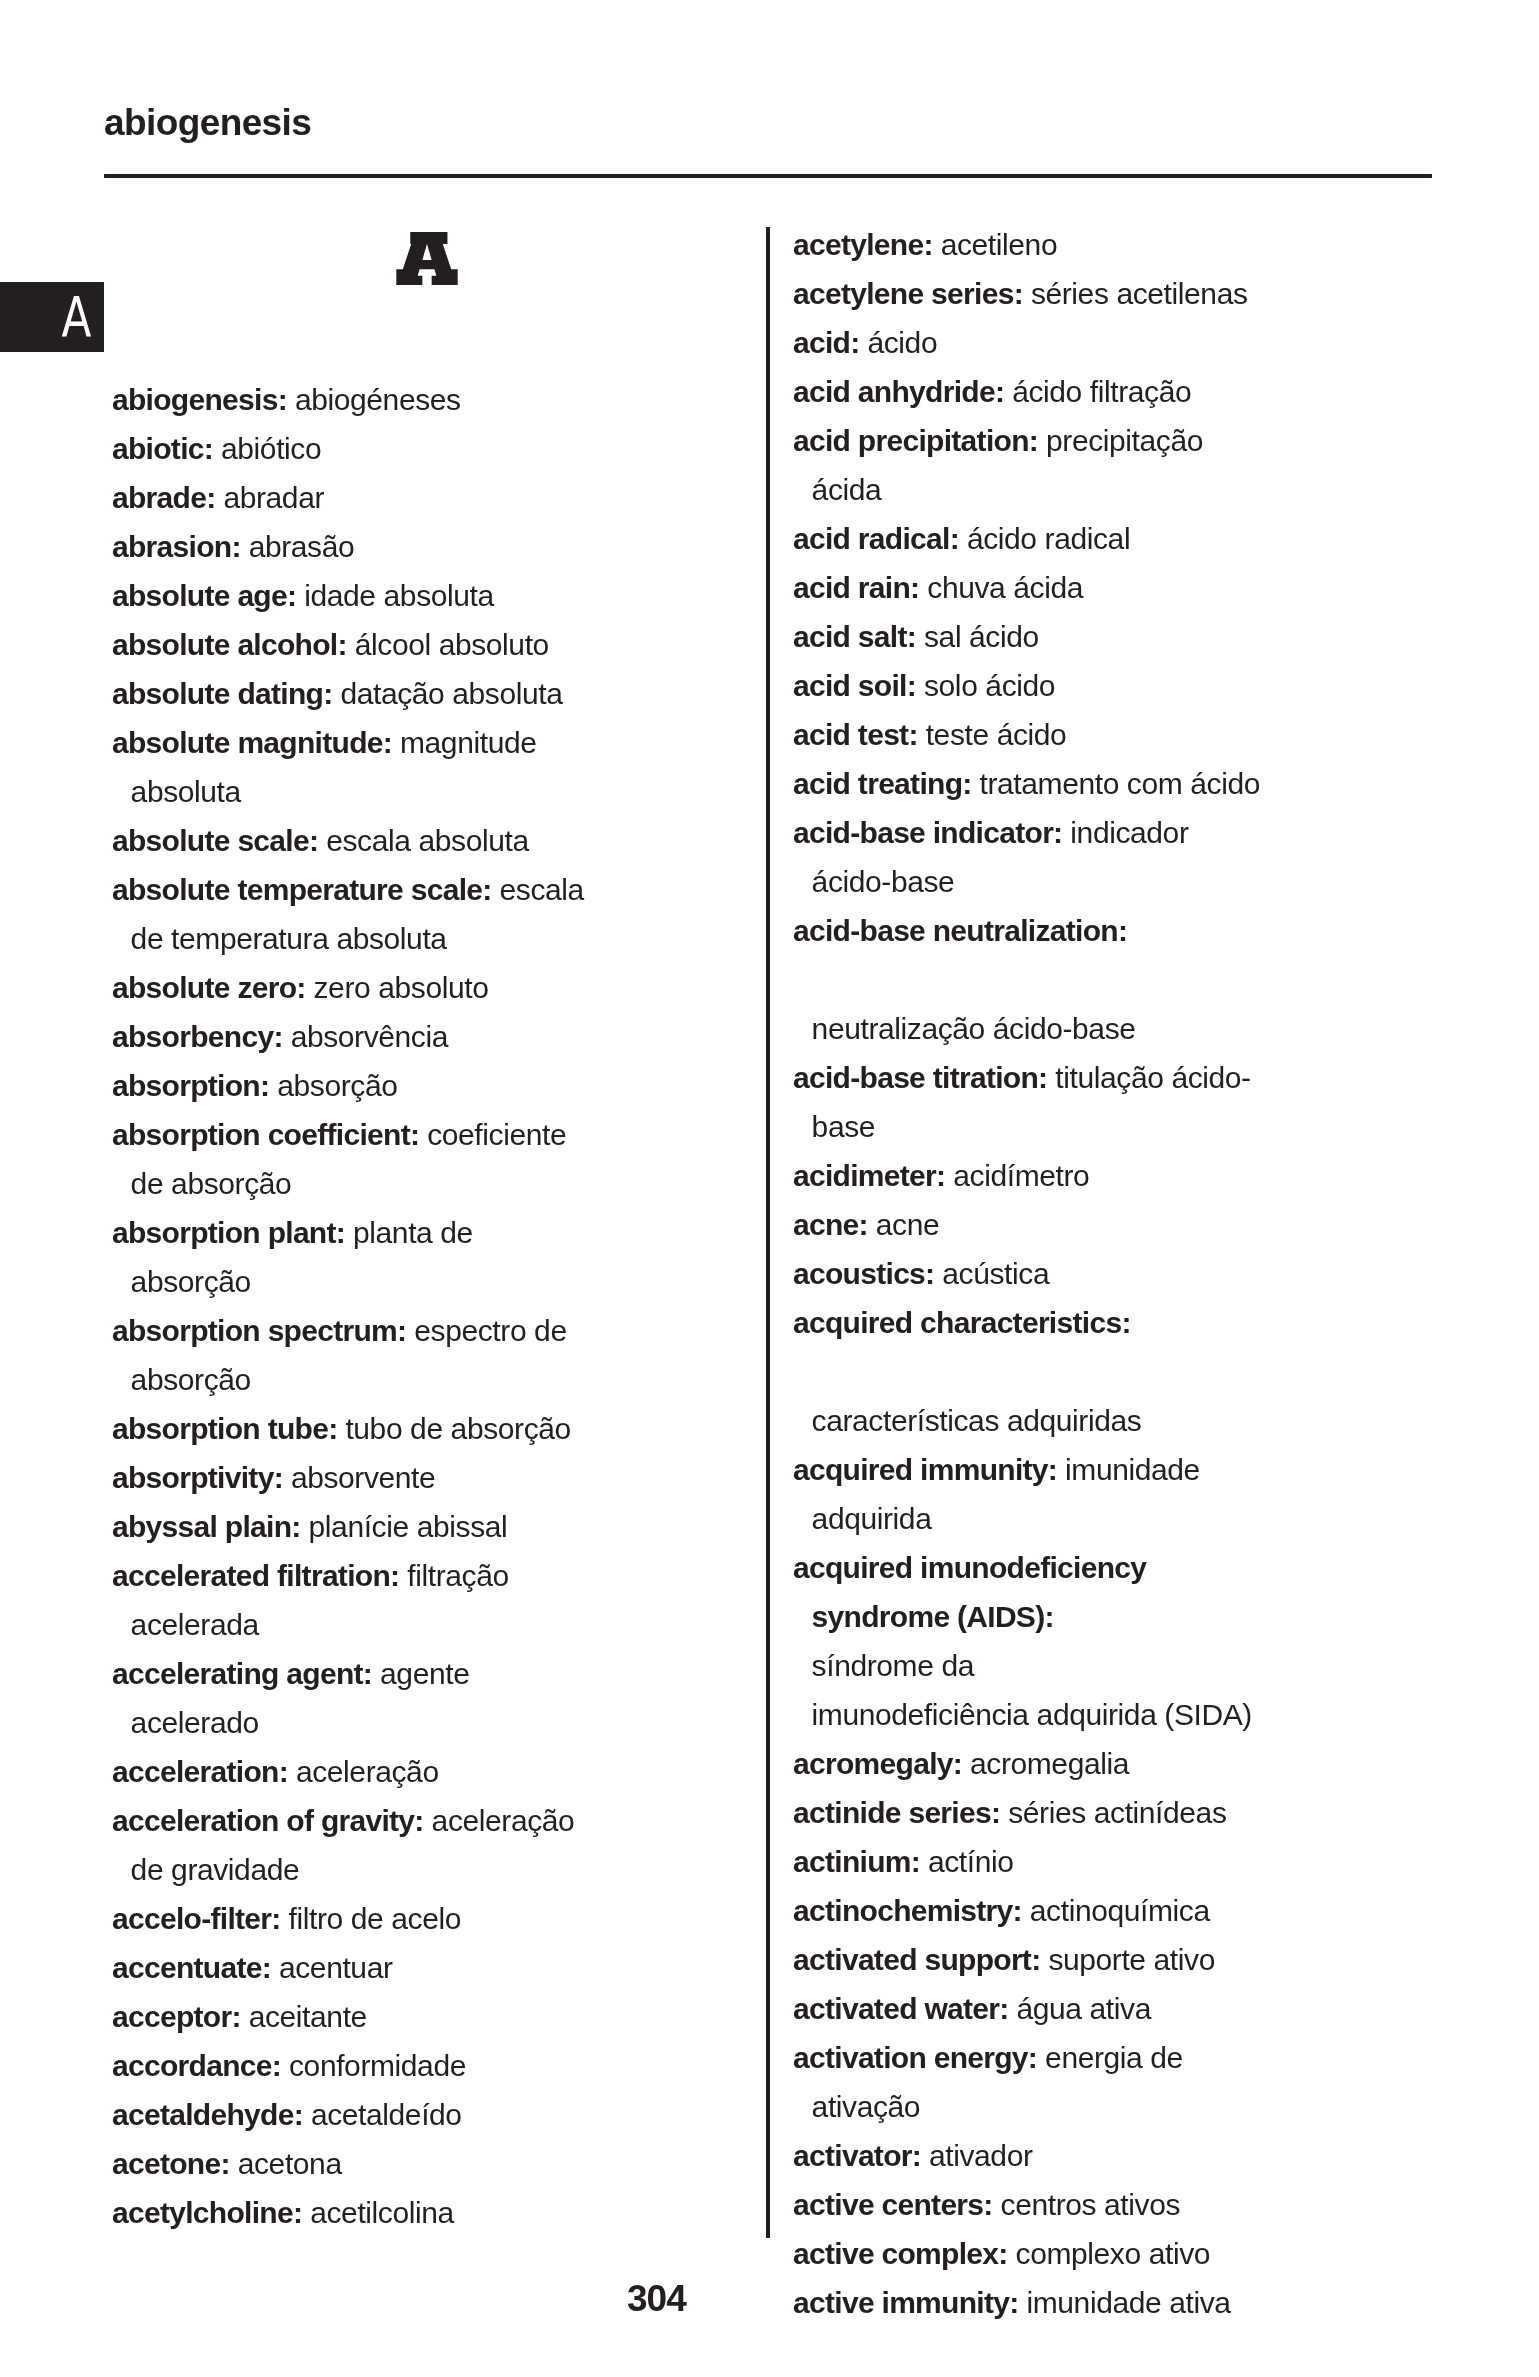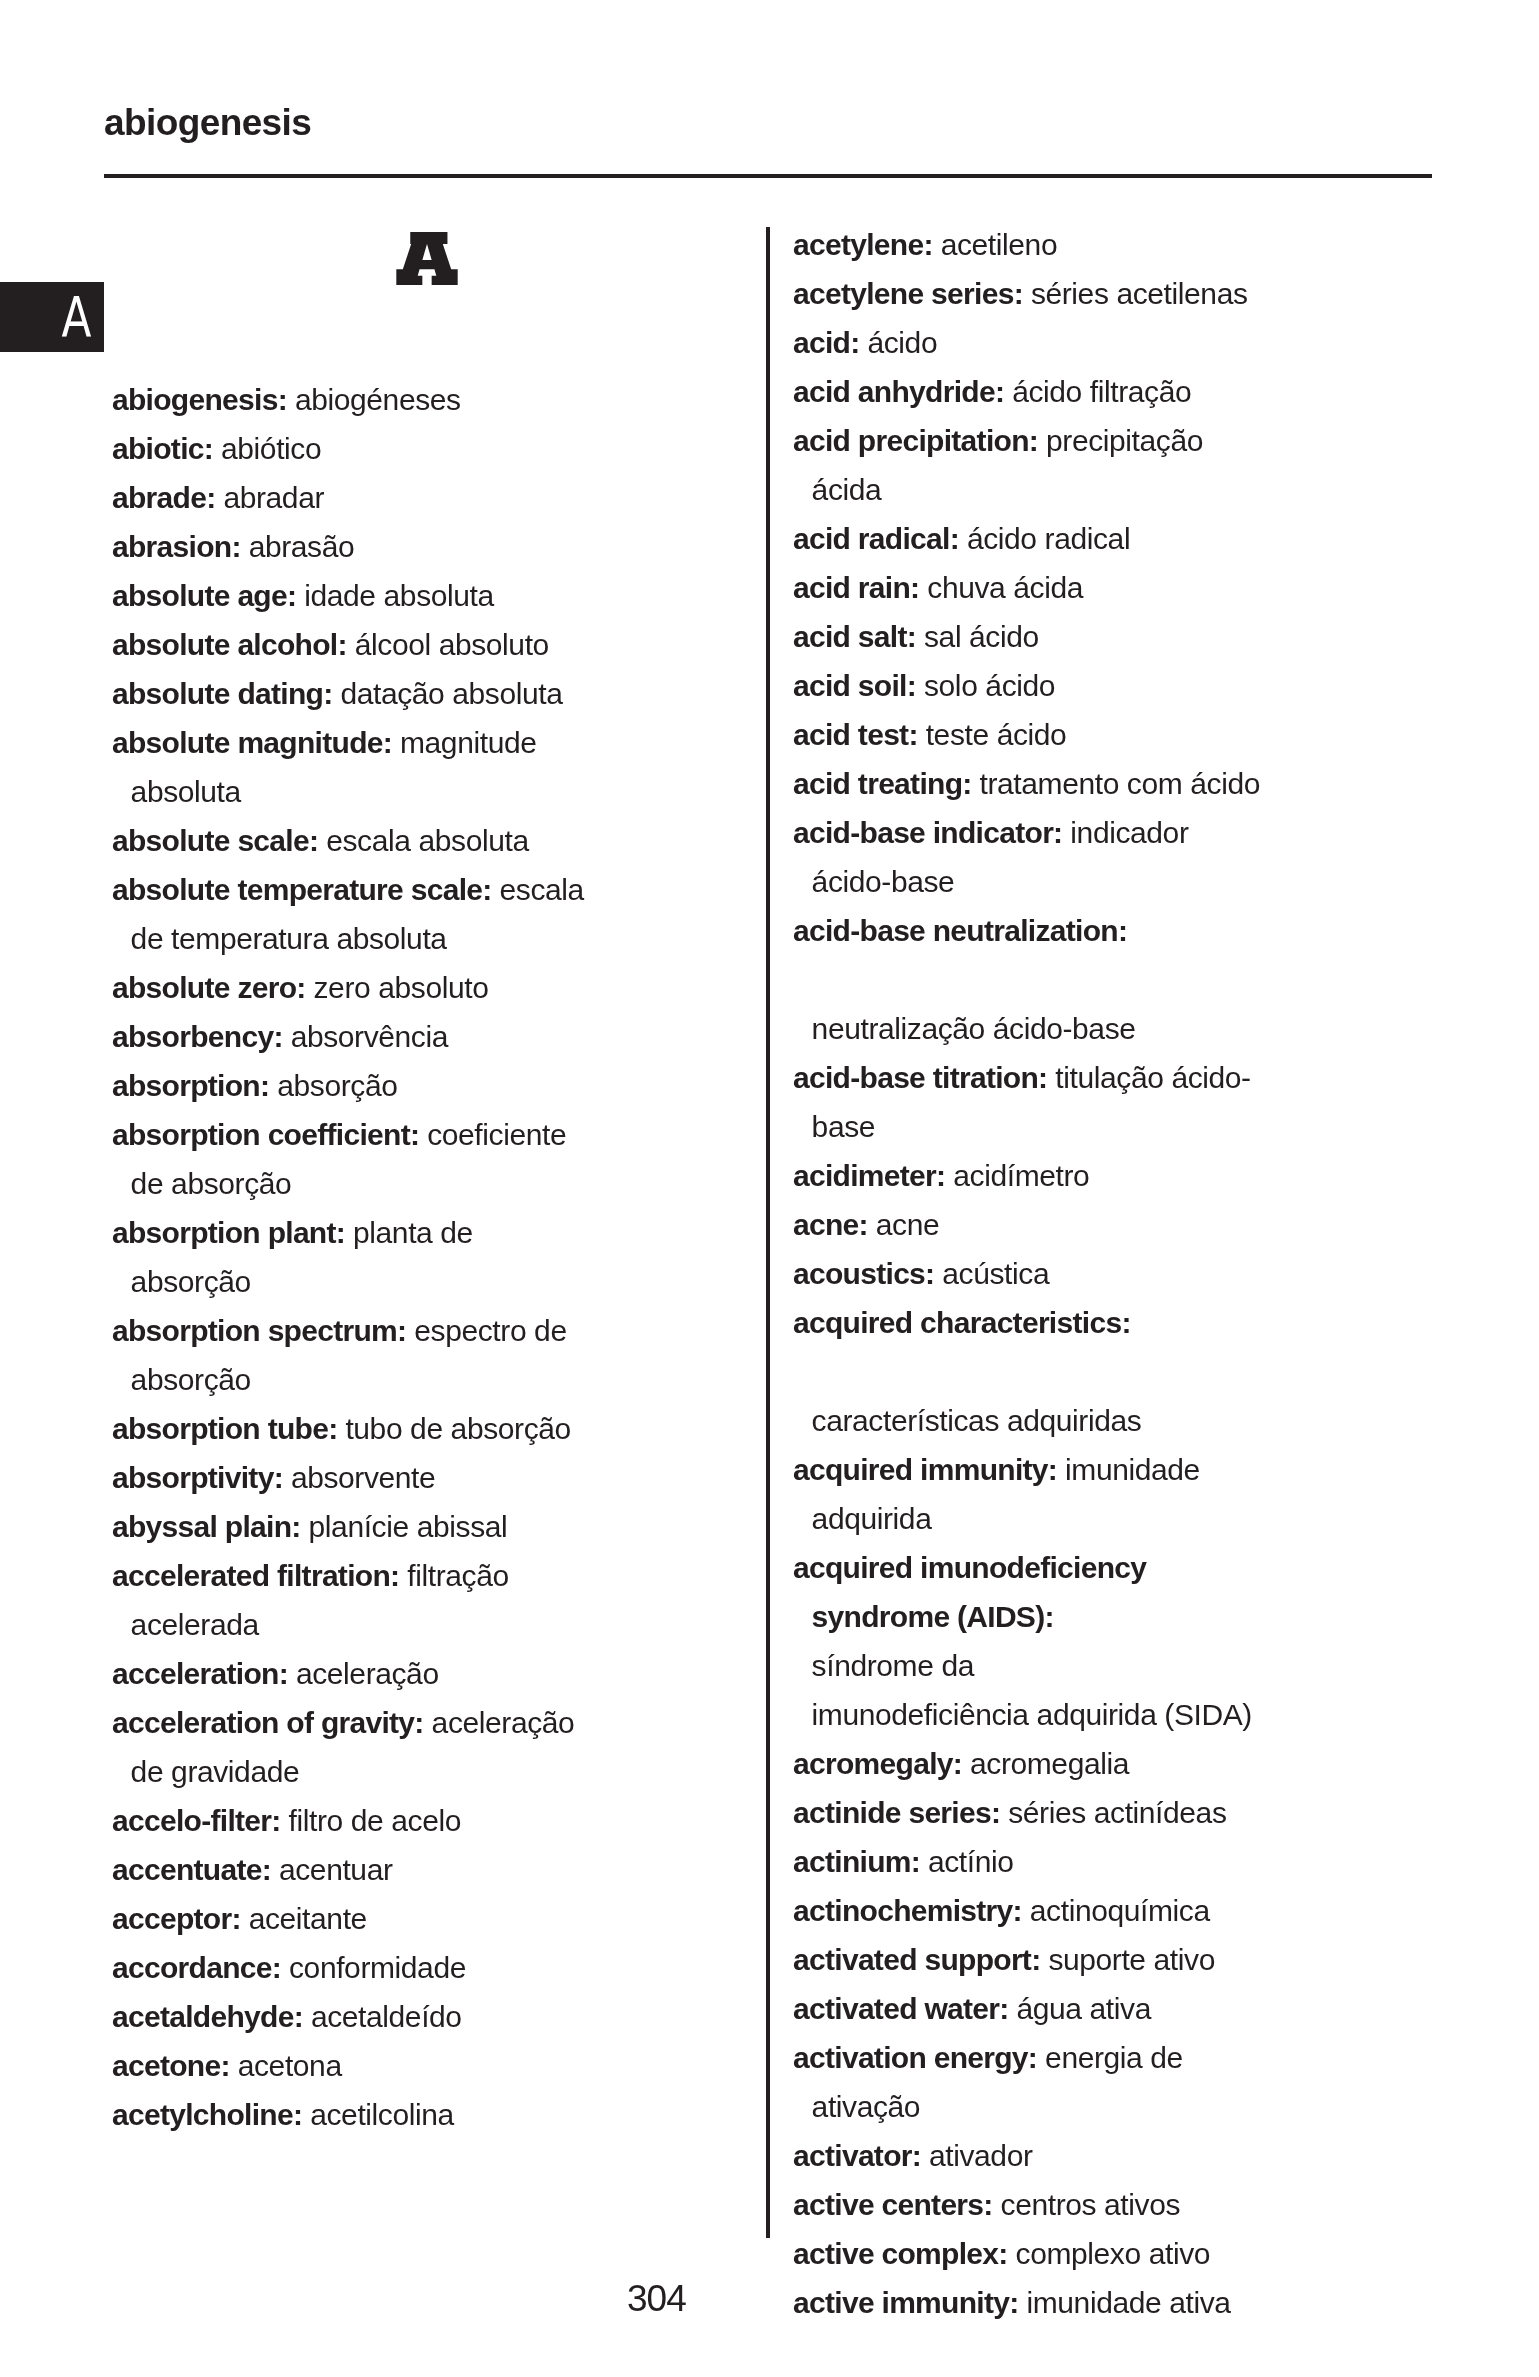--- a/index.html
+++ b/index.html
@@ -99,21 +99,21 @@
       height: 2011px;
       background: #231f20;
     }
     .page-number {
       position: absolute;
       left: 0;
       width: 1324px;
       top: 2275px;
       text-align: center;
       font-size: 37px;
-      font-weight: normal;
+      font-weight: bold;
       letter-spacing: -0.9px;
       line-height: 47px;
     }
     .page-number span {
       display: inline-block;
       margin-left: -11.2px;
     }
   </style>
 </head>
 <body>
@@ -145,20 +145,21 @@
       <p class="entry"><span class="term">absolute zero:</span> <span class="translation">zero absoluto</span></p>
       <p class="entry"><span class="term">absorbency:</span> <span class="translation">absorvência</span></p>
       <p class="entry"><span class="term">absorption:</span> <span class="translation">absorção</span></p>
       <p class="entry"><span class="term">absorption coefficient:</span> <span class="translation">coeficiente</span><br><span class="translation">de absorção</span></p>
       <p class="entry"><span class="term">absorption plant:</span> <span class="translation">planta de</span><br><span class="translation">absorção</span></p>
       <p class="entry"><span class="term">absorption spectrum:</span> <span class="translation">espectro de</span><br><span class="translation">absorção</span></p>
       <p class="entry"><span class="term">absorption tube:</span> <span class="translation">tubo de absorção</span></p>
       <p class="entry"><span class="term">absorptivity:</span> <span class="translation">absorvente</span></p>
       <p class="entry"><span class="term">abyssal plain:</span> <span class="translation">planície abissal</span></p>
       <p class="entry"><span class="term">accelerated filtration:</span> <span class="translation">filtração</span><br><span class="translation">acelerada</span></p>
+      <p class="entry"><span class="term">accelerating agent:</span> <span class="translation">agente</span><br><span class="translation">acelerado</span></p>
       <p class="entry"><span class="term">acceleration:</span> <span class="translation">aceleração</span></p>
       <p class="entry"><span class="term">acceleration of gravity:</span> <span class="translation">aceleração</span><br><span class="translation">de gravidade</span></p>
       <p class="entry"><span class="term">accelo-filter:</span> <span class="translation">filtro de acelo</span></p>
       <p class="entry"><span class="term">accentuate:</span> <span class="translation">acentuar</span></p>
       <p class="entry"><span class="term">acceptor:</span> <span class="translation">aceitante</span></p>
       <p class="entry"><span class="term">accordance:</span> <span class="translation">conformidade</span></p>
       <p class="entry"><span class="term">acetaldehyde:</span> <span class="translation">acetaldeído</span></p>
       <p class="entry"><span class="term">acetone:</span> <span class="translation">acetona</span></p>
       <p class="entry"><span class="term">acetylcholine:</span> <span class="translation">acetilcolina</span></p>
     </div>

